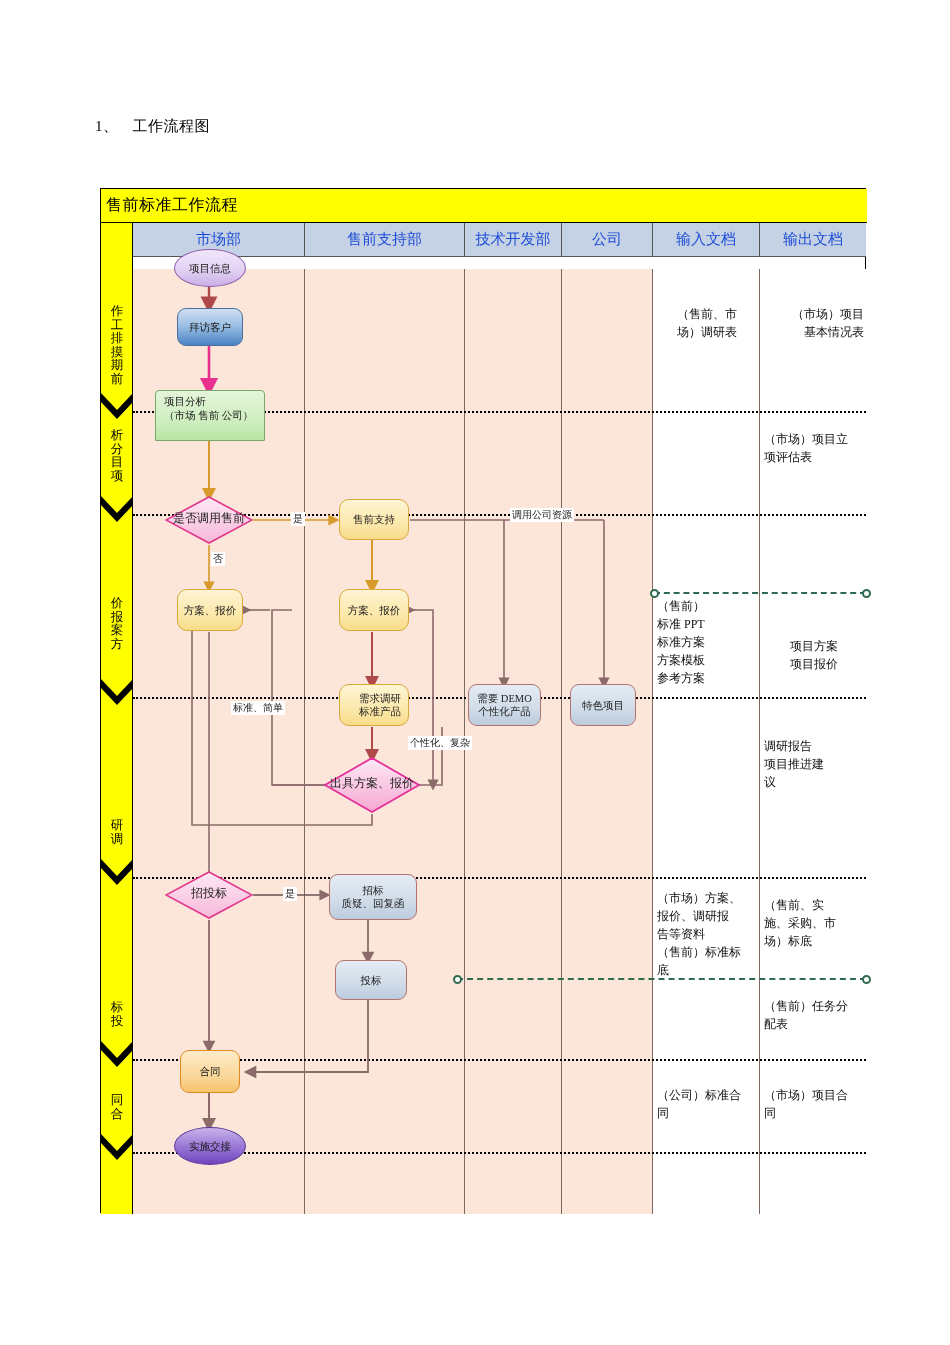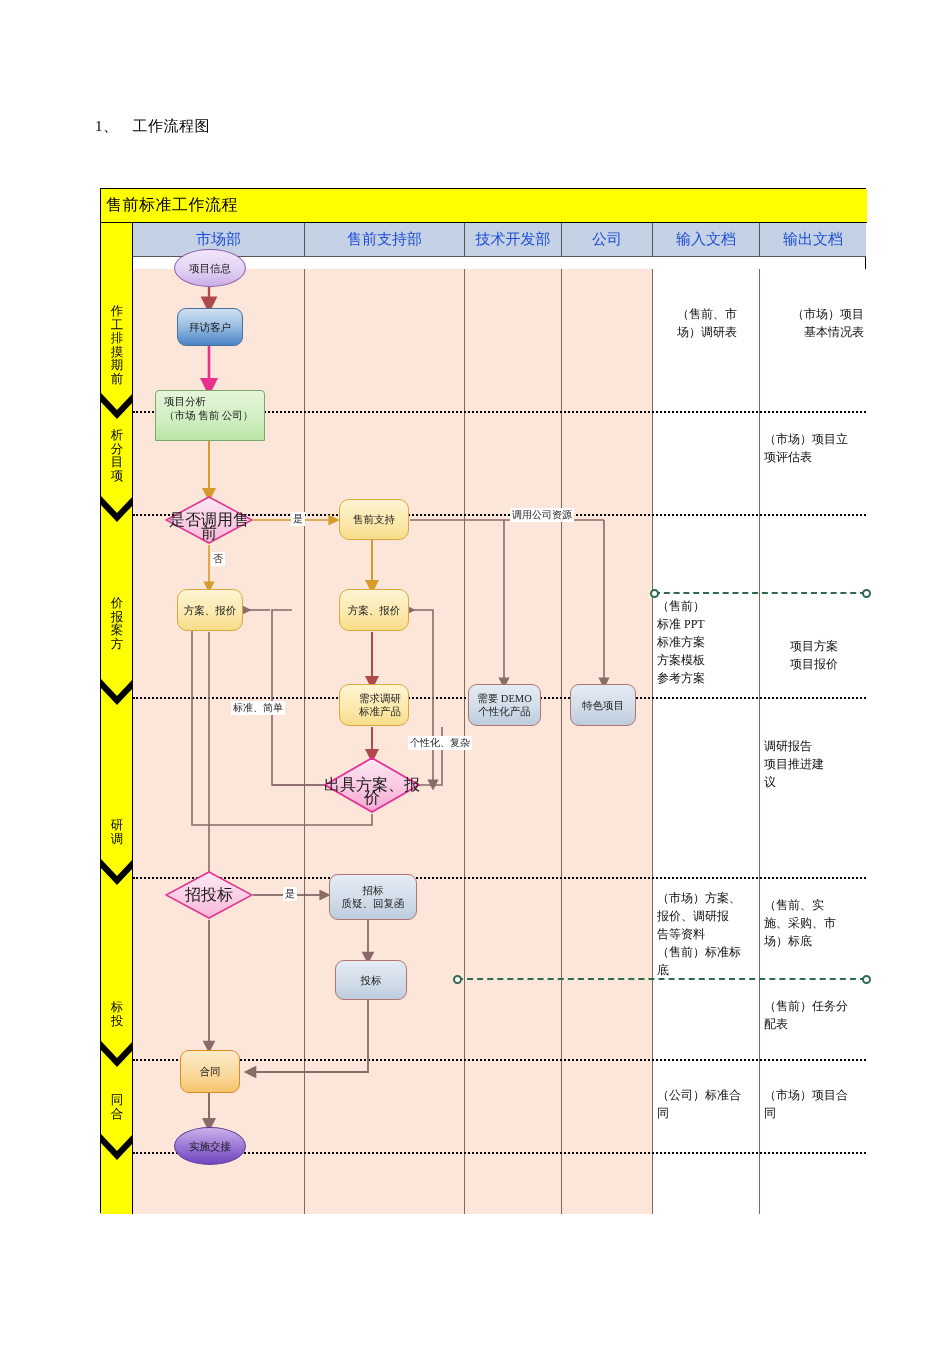--- a/index.html
+++ b/index.html
@@ -184,23 +184,24 @@
     text-align: left;
   }
   .n-diamond-pink, .n-diamond-pink2 {
     background: transparent;
     border: none;
   }
   .diamond-txt {
     position: absolute;
     left: 0; right: 0;
     text-align: center;
-    font-size: 16px;
+    font-size: 12px;
     color: #1a1a1a;
     z-index: 6;
+    font-family: Liberation Mono, monospace;
   }
 
   
   #wires {
     position: absolute;
     left: 0; top: 0;
     width: 950px; height: 1345px;
     pointer-events: none;
     z-index: 3;
   }

